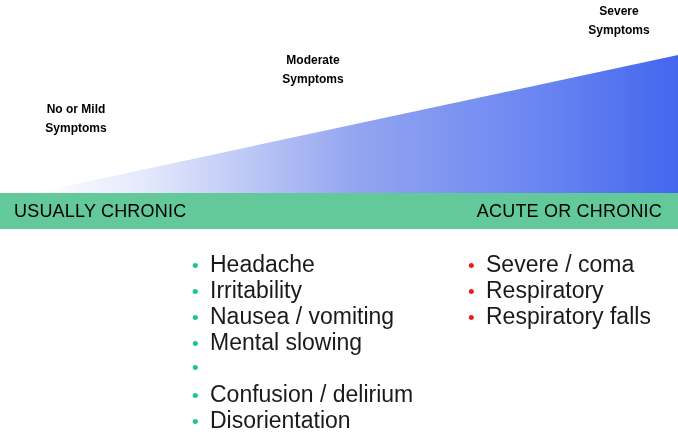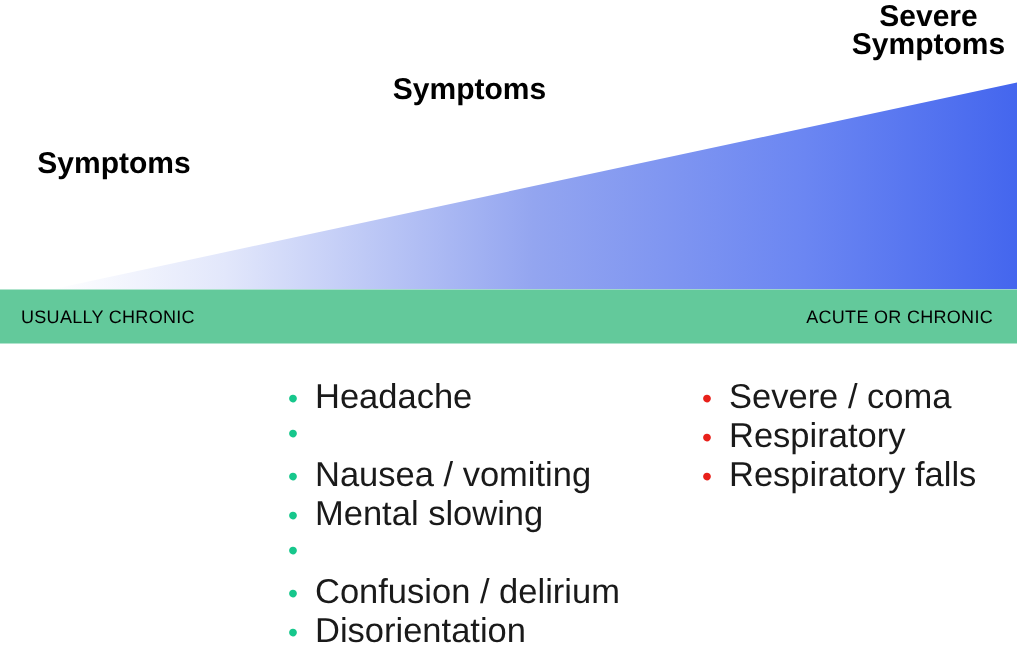--- a/index.html
+++ b/index.html
@@ -32,21 +32,21 @@
     position: absolute;
     left: 0;
     top: 0;
     display: block;
   }
 
   
   .sev-label {
     position: absolute;
     font-weight: bold;
-    font-size: 20px;
+    font-size: 12px;
     line-height: 19px;
     color: #000000;
     text-align: center;
     white-space: nowrap;
   }
   .sev-label span {
     display: block;
   }
 
   .sev-mild {
@@ -71,21 +71,21 @@
     left: 0;
     top: 193px;
     width: 678px;
     height: 36px;
     background: #63c99b;
     box-sizing: border-box;
   }
   .band-text {
     position: absolute;
     top: 9px;
-    font-size: 12px;
+    font-size: 18px;
     line-height: 18px;
     color: #000000;
     letter-spacing: 0.2px;
     white-space: nowrap;
   }
   .band-left {
     left: 14px;
   }
   .band-right {
     right: 16px;
@@ -150,24 +150,26 @@
           <stop offset="50%" stop-color="#93a5f0"></stop>
           <stop offset="78%" stop-color="#6b86f2"></stop>
           <stop offset="100%" stop-color="#4466ee"></stop>
         </linearGradient>
       </defs>
       <polygon points="34,193 678,55 678,193" fill="url(#rampGrad)"></polygon>
     </svg>
   </div>
 
   <div class="sev-label sev-mild">
+    <span>No or Mild</span>
     <span>Symptoms</span>
   </div>
 
   <div class="sev-label sev-moderate">
+    <span>Moderate</span>
     <span>Symptoms</span>
   </div>
 
   <div class="sev-label sev-severe">
     <span>Severe</span>
     <span>Symptoms</span>
   </div>
 
   <div class="band">
     <div class="band-text band-left">USUALLY CHRONIC</div>
@@ -176,20 +178,21 @@
 
   <div class="lists">
 
     <div class="sym-col col-moderate">
       <div class="sym-item">
         <span class="sym-bullet bullet-green">•</span>
         <span class="sym-text">Headache</span>
       </div>
       <div class="sym-item">
         <span class="sym-bullet bullet-green">•</span>
+        <span class="sym-text">Irritability</span>
       </div>
       <div class="sym-item">
         <span class="sym-bullet bullet-green">•</span>
         <span class="sym-text">Nausea / vomiting</span>
       </div>
       <div class="sym-item">
         <span class="sym-bullet bullet-green">•</span>
         <span class="sym-text">Mental slowing</span>
       </div>
       <div class="sym-item">

